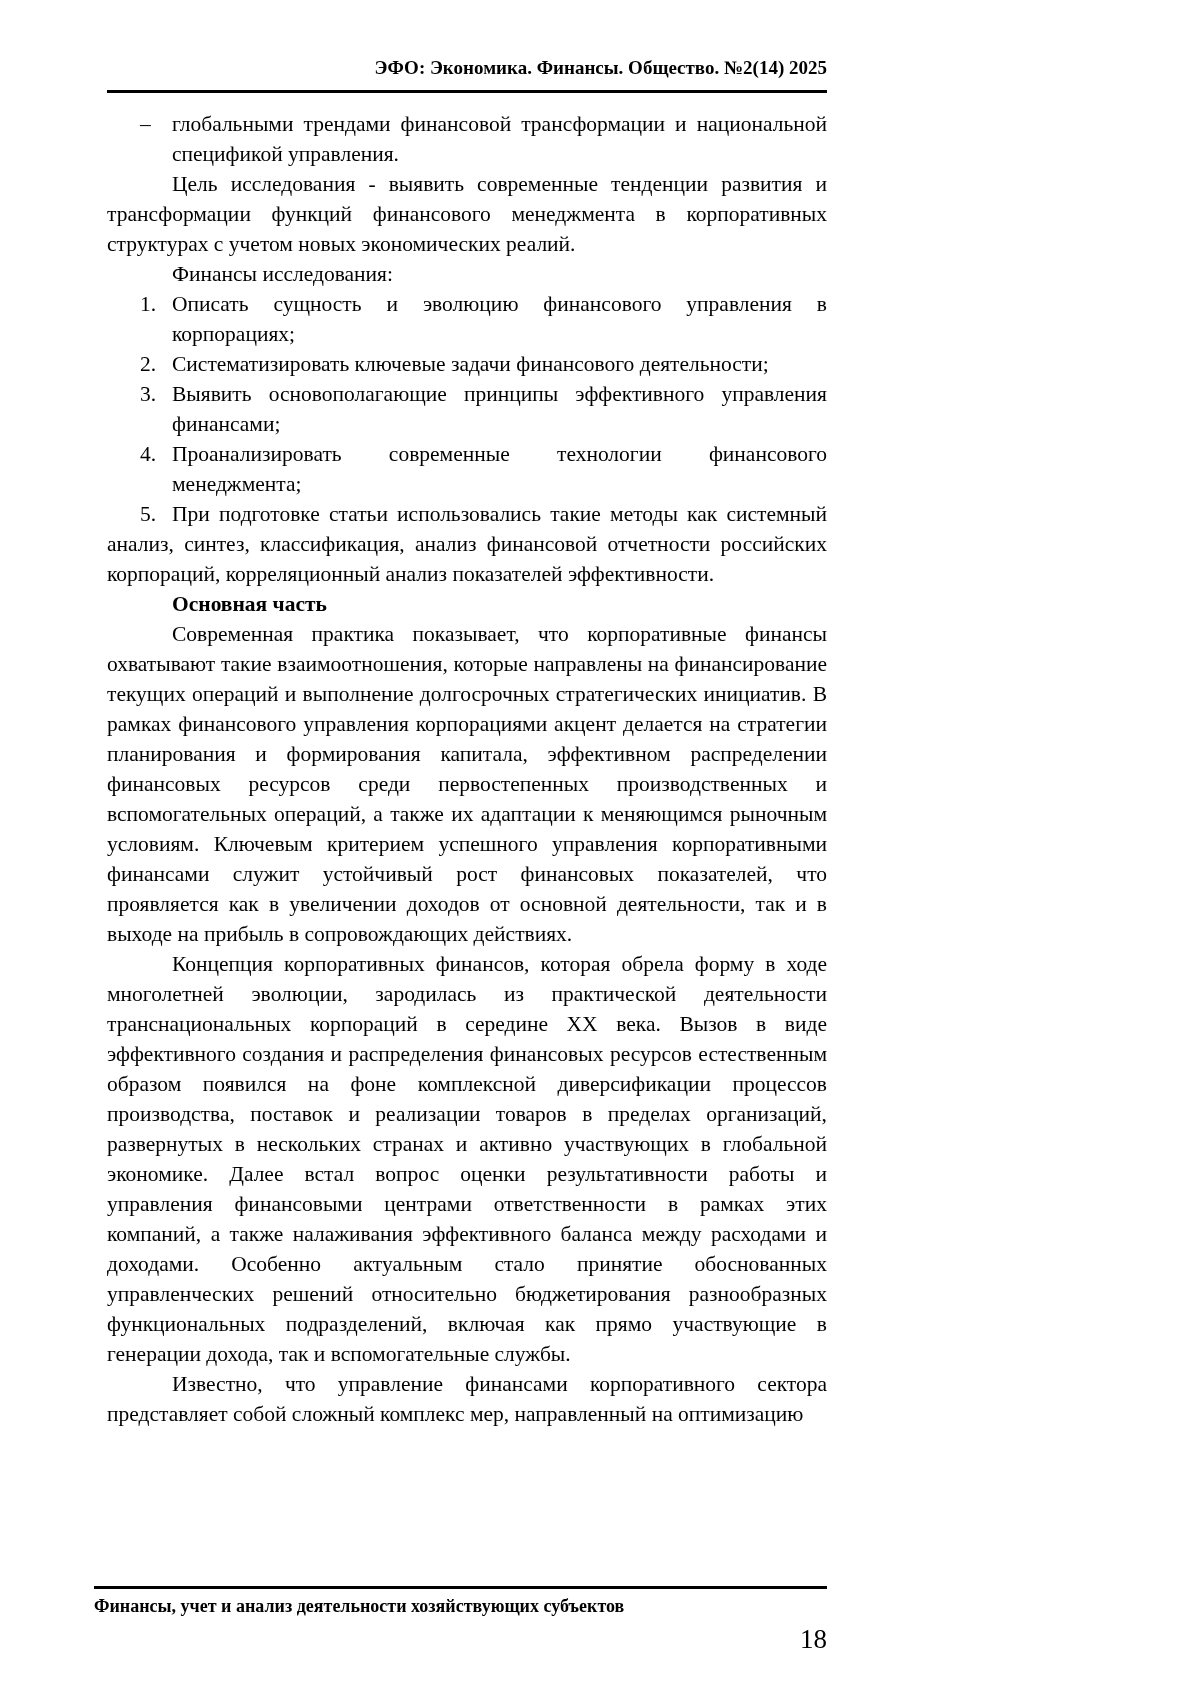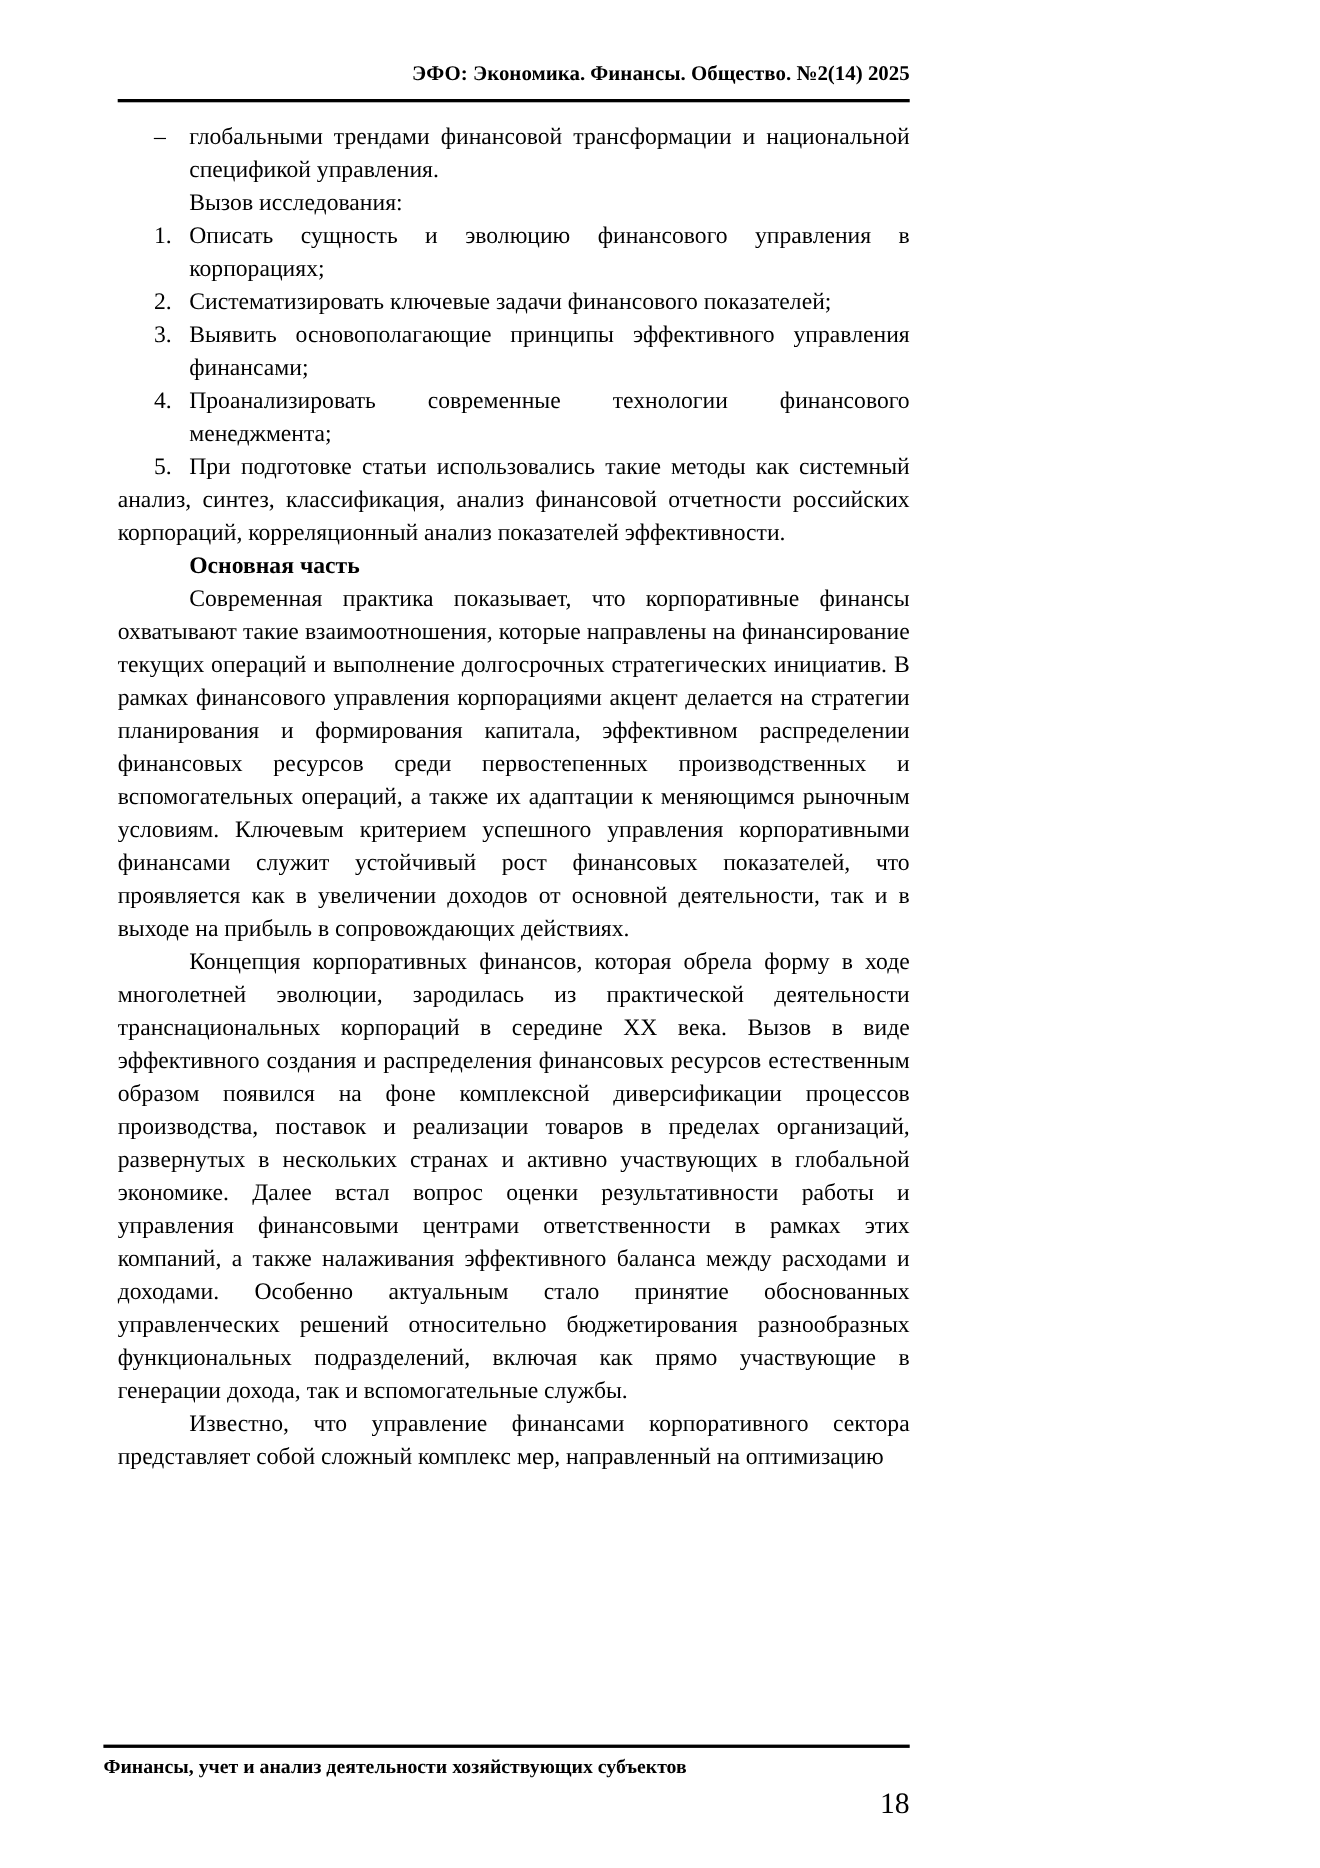--- a/index.html
+++ b/index.html
@@ -97,31 +97,32 @@
   <div class="journal-header">ЭФО: Экономика. Финансы. Общество. №2(14) 2025</div>
   <div class="rule header-rule"></div>
 
   <div class="article">
 
     <div class="hang-item">
       <span class="marker">–</span>
       <span>глобальными трендами финансовой трансформации и национальной спецификой управления.</span>
     </div>
 
+    <p class="indent">Цель исследования - выявить современные тенденции развития и трансформации функций финансового менеджмента в корпоративных структурах с учетом новых экономических реалий.</p>
 
-    <p class="indent">Вызов исследования:</p>
+    <p class="indent">Финансы исследования:</p>
 
     <ol class="tasks">
       <li>
         <span class="num">1.</span>
         <span>Описать сущность и эволюцию финансового управления в корпорациях;</span>
       </li>
       <li>
         <span class="num">2.</span>
-        <span>Систематизировать ключевые задачи финансового показателей;</span>
+        <span>Систематизировать ключевые задачи финансового деятельности;</span>
       </li>
       <li>
         <span class="num">3.</span>
         <span>Выявить основополагающие принципы эффективного управления финансами;</span>
       </li>
       <li>
         <span class="num">4.</span>
         <span>Проанализировать современные технологии финансового менеджмента;</span>
       </li>
       <li>

